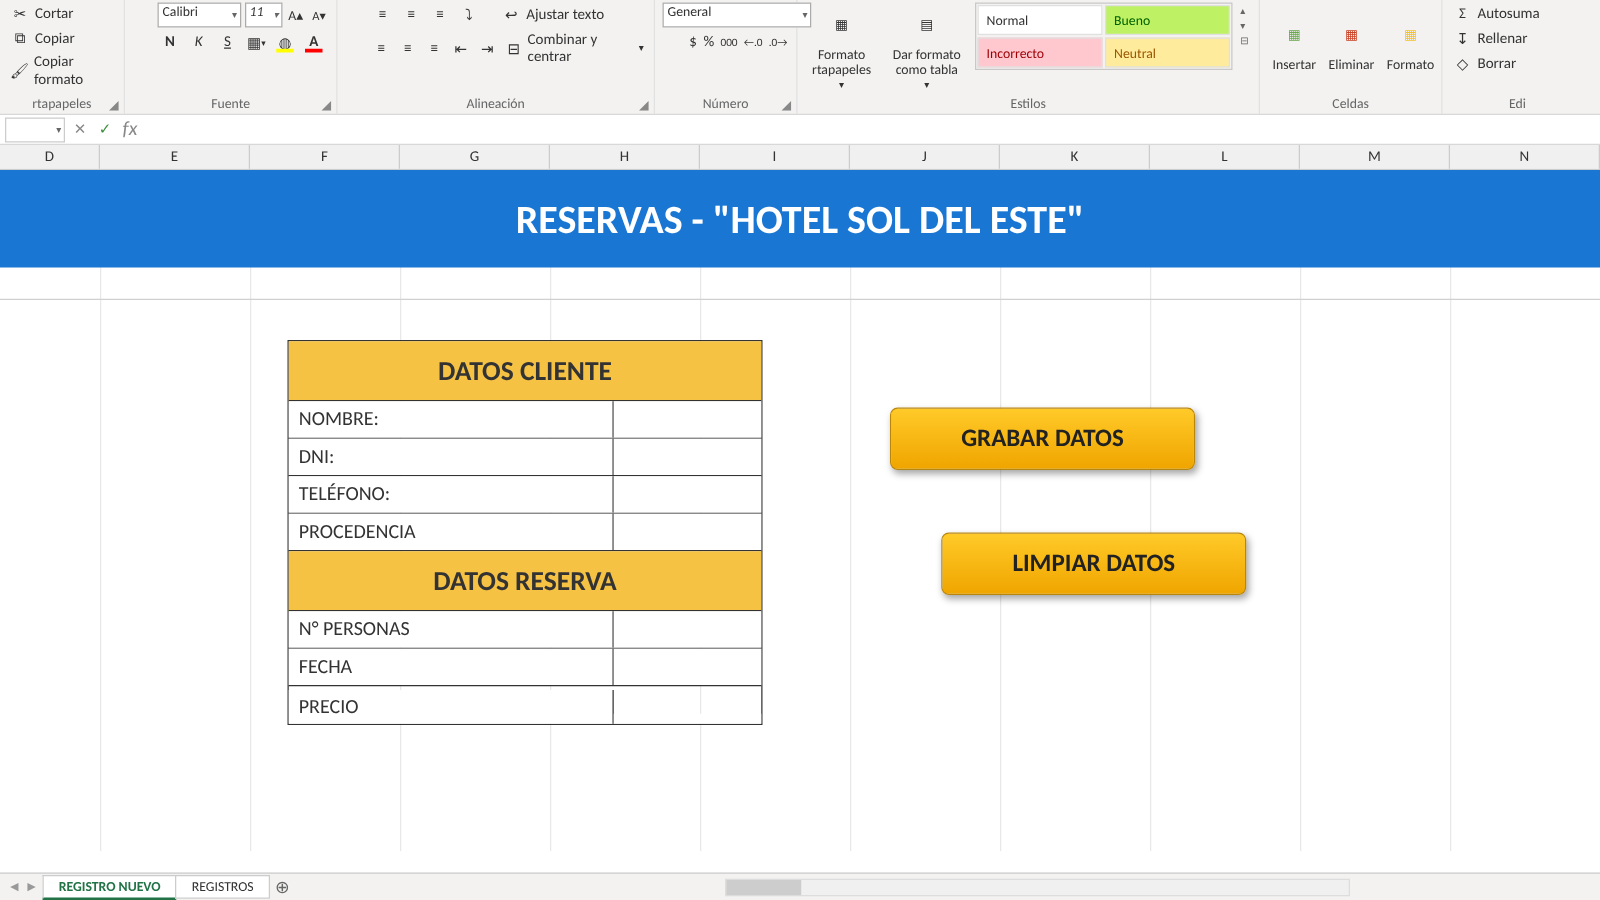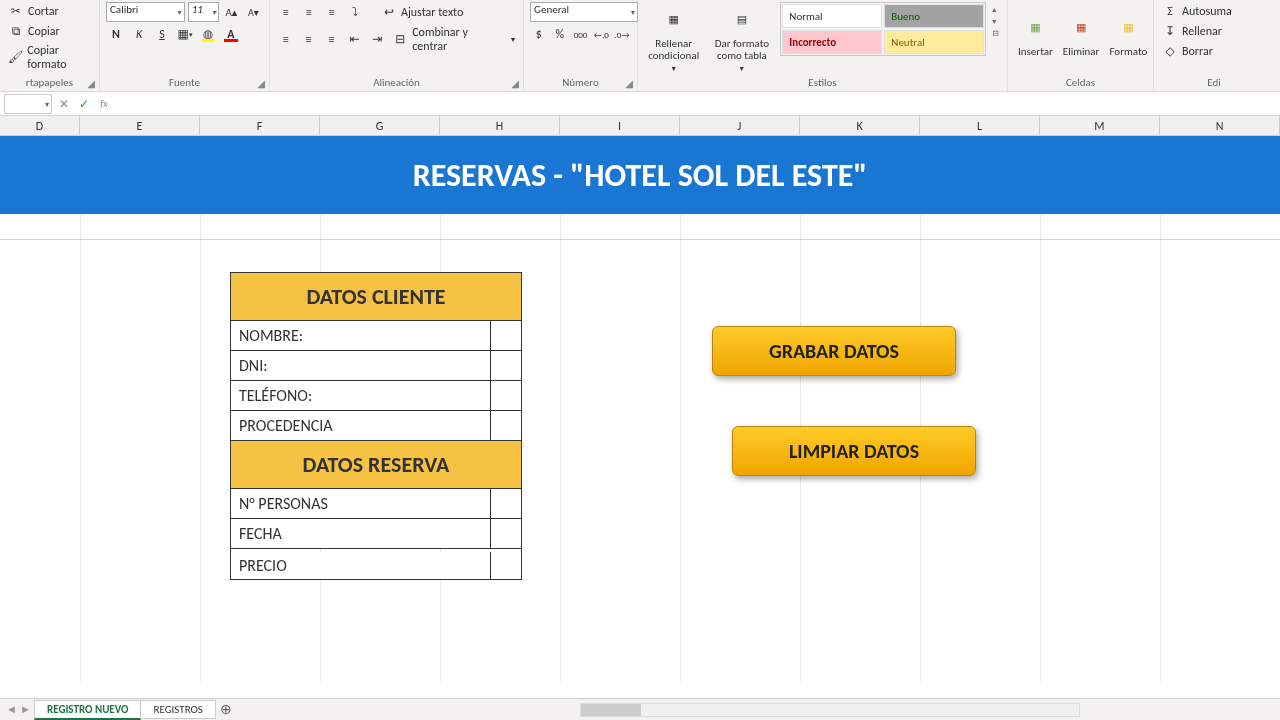--- a/index.html
+++ b/index.html
@@ -3,46 +3,46 @@
 <meta charset="utf-8">
 <style>
   * { box-sizing: border-box; margin: 0; padding: 0; font-family: Calibri, "Segoe UI", sans-serif; }
   body { width: 1280px; height: 720px; overflow: hidden; background: #fff; font-size: 12px; color: #333; }
   .ribbon { height: 92px; background: #f3f2f1; border-bottom: 1px solid #d8d8d8; display: flex; position: relative; }
   .ribbon-group { border-right: 1px solid #e1e1e1; padding: 2px 6px 2px 6px; display: flex; flex-direction: column; justify-content: space-between; position: relative; }
   .ribbon-group .label { text-align: center; font-size: 11px; color: #666; padding-top: 2px; }
   .ribbon-group .dialog-launcher { position: absolute; right: 2px; bottom: 2px; width: 12px; height: 12px; color:#888; font-size:10px; display:flex;align-items:center;justify-content:center;}
   .rb-btn { display: flex; align-items: center; gap: 4px; padding: 1px 2px; cursor: default; }
   .rb-icon { width: 16px; height: 16px; display:inline-flex;align-items:center;justify-content:center; }
-  .rb-row { display:flex; gap:3px; align-items:center; }
+  .rb-row { display:flex; gap:3px; align-items:center;margin-left:20px; }
   .font-select { height:20px; border:1px solid #ababab; background:#fff; font-size:11px; padding:0 14px 0 3px; position:relative;}
   .font-name { width:82px; }
   .font-size { width:32px;font-style:italic; }
   .caret { position:absolute; right:2px; top:4px; font-size:8px; color:#666;}
   .toggle-btn { width:20px;height:20px;display:inline-flex;align-items:center;justify-content:center;border:1px solid transparent;}
   .big-btn { display:flex;flex-direction:column;align-items:center;justify-content:center;padding:2px 4px;gap:2px;text-align:center;line-height:1.1;font-size:11px;}
   .big-btn .big-icon { width:32px;height:32px;display:flex;align-items:center;justify-content:center;}
   .styles-gallery { display:grid;grid-template-columns:100px 100px;grid-template-rows:24px 24px;gap:2px;border:1px solid #c8c8c8;padding:1px;}
   .style-cell { display:flex;align-items:center;padding:0 6px;font-size:11px;border:1px solid #e0e0e0;}
   .style-normal { background:#fff; }
-  .style-bueno { background:#a3a3a3;color:#006100;}
-  .style-incorrecto { background:#ffc7ce;color:#9c0006;font-weight:bold;}
+  .style-bueno { background:#bef264;color:#006100;}
+  .style-incorrecto { background:#ffc7ce;color:#9c0006;}
   .style-neutral { background:#ffeb9c;color:#9c5700;}
   .formula-bar { height:24px;border-bottom:1px solid #d8d8d8;display:flex;align-items:center;background:#fff;}
   .name-box { width:48px;height:20px;border:1px solid #ccc;margin:0 2px 0 4px;display:flex;align-items:center;padding:0 14px 0 4px;position:relative;font-size:11px;}
   .fb-btn { width:20px;height:20px;display:flex;align-items:center;justify-content:center;color:#888;}
-  .fb-fx { font-style:italic;font-size:10px;}
+  .fb-fx { font-style:italic;font-size:16px;}
   .fb-input { flex:1;height:20px;padding:0 4px;font-size:11px;}
   .col-headers { height:20px;display:flex;border-bottom:1px solid #ccc;background:#f0f0f0;padding-left:0;}
   .col-h { border-right:1px solid #ccc;text-align:center;font-size:12px;color:#333;line-height:20px;background:#f0f0f0;}
   .sheet-area { position:relative;height:545px;background:#fff;overflow:hidden;}
   .gridlines-v { position:absolute;top:0;bottom:0;border-right:1px solid #e8e8e8;pointer-events:none;}
   .title-banner { position:absolute;left:0;top:0;width:1280px;height:78px;background:#1976D2;display:flex;align-items:center;justify-content:center;color:#fff;font-size:32px;font-weight:bold;}
   .row-top { position:absolute;left:0;top:78px;right:0;height:26px;border-bottom:1px solid #d0d0d0;}
-  .form-box { position:absolute;left:230px;top:136px;width:292px;border:1px solid #333;}
+  .form-box { position:absolute;left:230px;top:136px;width:380px;border:1px solid #333;}
   .form-header { background:#f6c244;text-align:center;font-weight:bold;font-size:22px;padding:10px 0;border-bottom:1px solid #333;}
   .form-row { display:flex;height:30px;border-bottom:1px solid #333;}
   .form-row:last-child { border-bottom:none;align-items:flex-end;}
   .form-label { flex:0 0 260px;border-right:1px solid #333;padding:4px 8px;font-size:16px;background:#fff;display:flex;align-items:center;}
   .form-value { flex:1;padding:4px 8px;background:#fff;display:flex;align-items:center;}
   .macro-btn { position:absolute;width:244px;height:50px;background:linear-gradient(#ffca28,#f0a500);border:1px solid #b8860b;border-radius:6px;box-shadow:2px 3px 6px rgba(0,0,0,0.35);display:flex;align-items:center;justify-content:center;font-size:20px;font-weight:bold;color:#222;}
   .sheet-tabs { position:absolute;left:0;bottom:0;right:0;height:22px;background:#f3f2f1;border-top:1px solid #ccc;display:flex;align-items:center;font-size:11px;}
   .tab { padding:2px 12px;border:1px solid #ccc;background:#fff;margin-right:-1px;position:relative;}
   .tab.active { border-bottom:2px solid #217346;color:#217346;font-weight:bold;background:#fff;}
   .tab-add { width:22px;text-align:center;color:#666;font-size:14px;}
@@ -127,38 +127,38 @@
             <span style="font-size:8px;margin-left:2px">▾</span>
           </div>
       </div>
     </div>
     <div class="label">Alineación</div>
     <div class="dialog-launcher">◢</div>
   </div>
 
   <div class="ribbon-group" style="width:114px">
     <div class="quick-items">
-      <div class="font-select" style="width:108px"><span>General</span><span class="caret">▾</span></div>
+      <div class="font-select" style="width:119px"><span>General</span><span class="caret">▾</span></div>
       <div class="rb-row">
         <div class="toggle-btn">$</div>
         <div class="toggle-btn">%</div>
         <div class="toggle-btn" style="font-size:9px">000</div>
         <div class="toggle-btn" style="font-size:9px">←.0</div>
         <div class="toggle-btn" style="font-size:9px">.0→</div>
       </div>
     </div>
     <div class="label">Número</div>
     <div class="dialog-launcher">◢</div>
   </div>
 
   <div class="ribbon-group" style="width:370px">
     <div style="display:flex;gap:4px;align-items:flex-start;height:66px">
       <div class="big-btn">
           <div class="big-icon">▦</div>
-          <span>Rellenar condicional</span>
+          <span>Formato rtapapeles</span>
           <span style="font-size:8px">▾</span>
         </div>
       <div class="big-btn">
           <div class="big-icon">▤</div>
           <span>Dar formato como tabla</span>
           <span style="font-size:8px">▾</span>
         </div>
       <div class="styles-gallery">
         <div class="style-cell style-normal">Normal</div>
         <div class="style-cell style-bueno">Bueno</div>
@@ -282,21 +282,21 @@
       </div>
     <div class="form-row">
         <div class="form-label">PRECIO</div>
         <div class="form-value"></div>
       </div>
   </div>
 
   <div class="macro-btn" style="left:712px;top:190px">
     <span>GRABAR DATOS</span>
   </div>
-  <div class="macro-btn" style="left:732px;top:290px">
+  <div class="macro-btn" style="left:753px;top:290px">
     <span>LIMPIAR DATOS</span>
   </div>
 </div>
 
 <div class="sheet-tabs">
   <div class="tab-nav">
       <span>◄</span>
       <span>►</span>
     </div>
   <div class="tab active">REGISTRO NUEVO</div>

